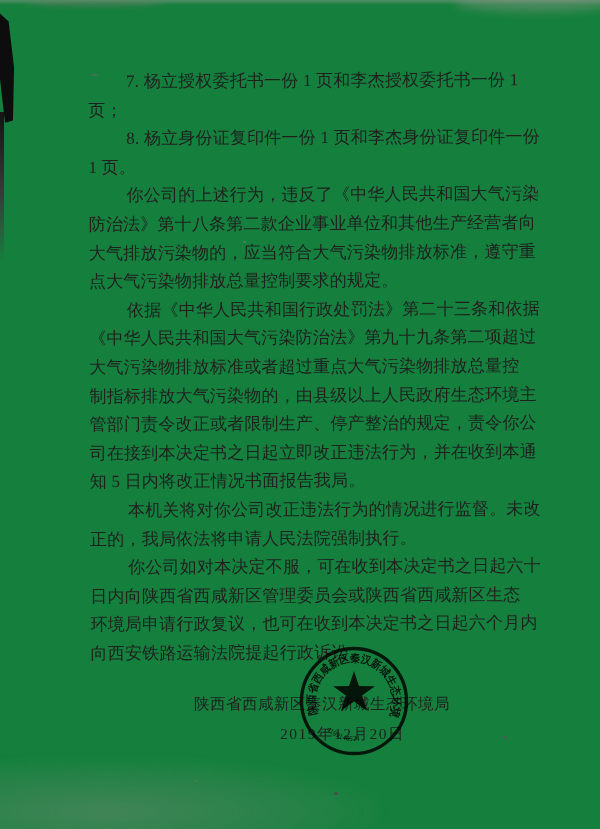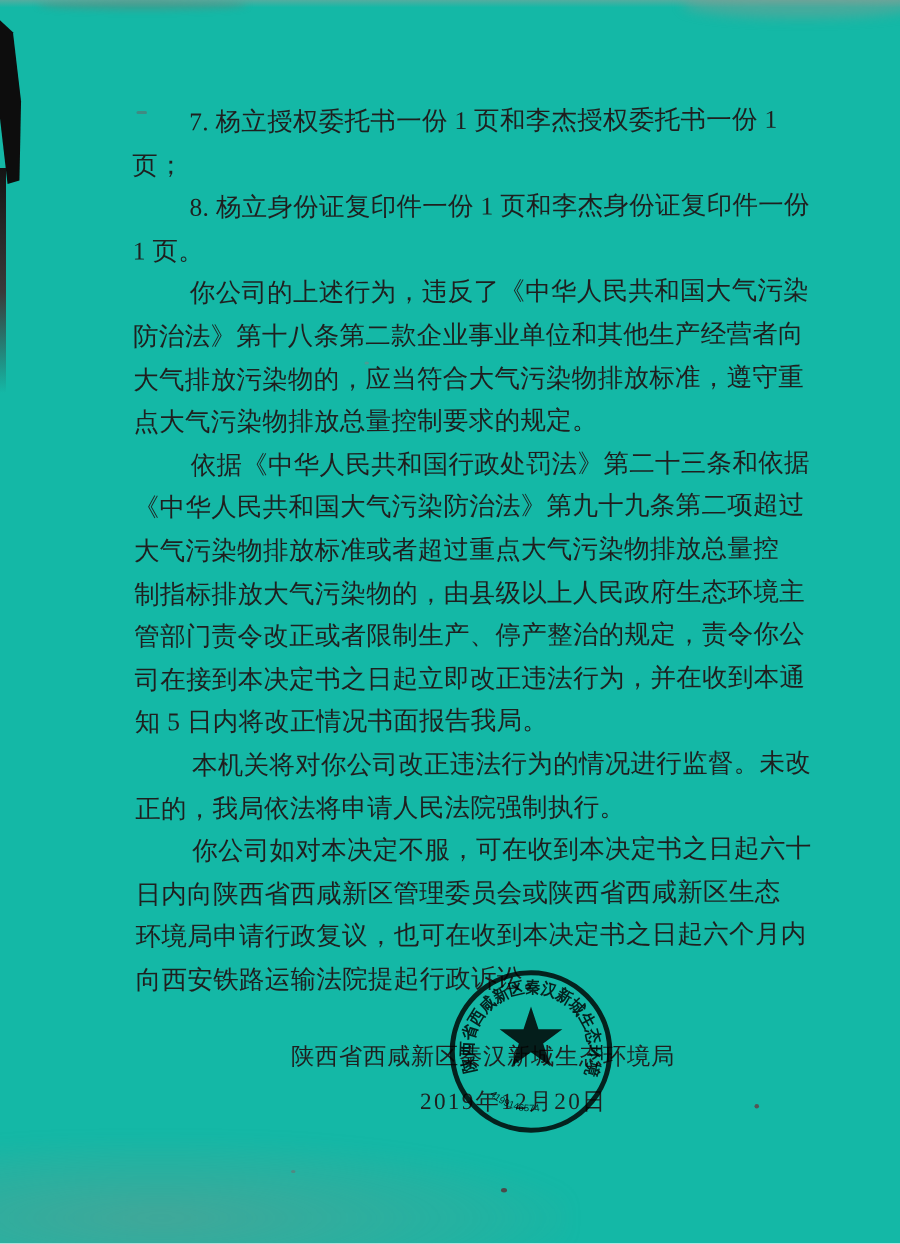--- a/index.html
+++ b/index.html
@@ -2,21 +2,21 @@
 <html><head>
 <meta charset="utf-8">
 <style>
   html, body {
     margin: 0; padding: 0;
     background: #ffffff;
   }
   .page {
     position: relative;
     width: 600px; height: 829px;
-    background: #14b8a6;
+    background: #15803d;
     overflow: hidden;
     font-family: "Liberation Serif", "DejaVu Serif", serif;
     color: #1f1f1f;
   }
 
   
   .top-band {
     position: absolute; left: 0; top: 0; width: 600px; height: 5px;
     background: linear-gradient(to bottom, rgba(160,160,152,0.45), rgba(160,160,152,0.0));
   }

